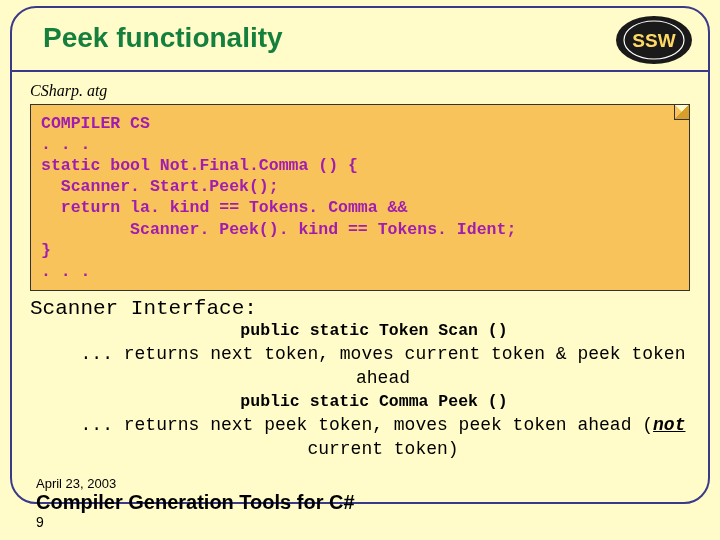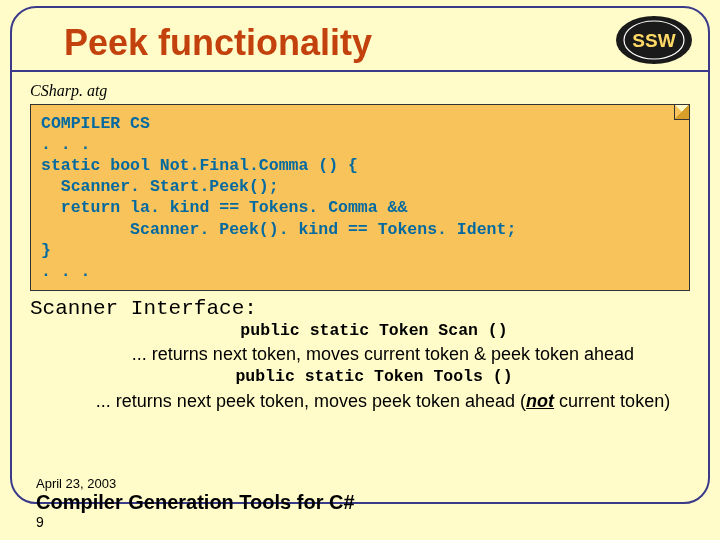--- a/index.html
+++ b/index.html
@@ -20,25 +20,25 @@
     position: absolute;
     top: 6px;
     left: 10px;
     right: 10px;
     bottom: 36px;
     border: 2px solid #3a3a8a;
     border-radius: 26px;
     pointer-events: none;
   }
   .title {
-    font-size: 36px;
+    font-size: 28px;
     font-weight: bold;
-    color: #c2410c;
+    color: #15803d;
     font-family: Verdana, Arial, sans-serif;
-    margin: 4px 0 2px 40px;
+    margin: 4px 0 2px 19px;
   }
   .logo {
     position: absolute;
     top: 12px;
     right: 22px;
     width: 88px;
     height: 56px;
   }
   .hr {
     position: absolute;
@@ -64,21 +64,21 @@
   .codebox {
     position: relative;
     background: #f7c35a;
     border: 1px solid #333;
     padding: 8px 10px 8px 10px;
     font-family: "Courier New", monospace;
     font-size: 16.5px;
     font-weight: bold;
     line-height: 1.28;
     white-space: pre;
-    color: #0369a1;
+    color: #a21caf;
   }
   .codebox::before {
     content: "";
     position: absolute;
     top: 0; right: 0;
     width: 0; height: 0;
     border-top: 14px solid #fffcc9;
     border-left: 14px solid transparent;
   }
   .codebox::after {
@@ -100,21 +100,21 @@
     font-size: 16px;
     line-height: 1.35;
     text-align: center;
   }
   .interface .sig {
     font-family: "Courier New", monospace;
     font-weight: bold;
     font-size: 16.5px;
   }
   .interface .desc {
-    font-family: Liberation Sans, sans-serif;
+    font-family: Liberation Mono, monospace;
     font-size: 18px;
     margin-left: 18px;
   }
   .interface .desc .not {
     font-style: italic;
     font-weight: bold;
     text-decoration: underline;
   }
   .footer {
     position: absolute;
@@ -157,21 +157,21 @@
   return la. kind == Tokens. Comma &amp;&amp;
          Scanner. Peek(). kind == Tokens. Ident;
 }
 . . .</div>
 
     <div class="subhead">Scanner Interface:</div>
 
     <div class="interface">
       <div class="sig">public static Token Scan ()</div>
       <div class="desc">... returns next token, moves current token &amp; peek token ahead</div>
-      <div class="sig">public static Token Tools ()</div>
+      <div class="sig">public static Comma Peek ()</div>
       <div class="desc"><span>... returns next peek token, moves peek token ahead (</span><span class="not">not</span><span> current token)</span></div>
     </div>
   </div>
 
   <div class="footer">
     <span>April 23, 2003</span>
     <span class="ftitle">Compiler Generation Tools for C#</span>
     <span class="pnum">9</span>
   </div>
 </div>

